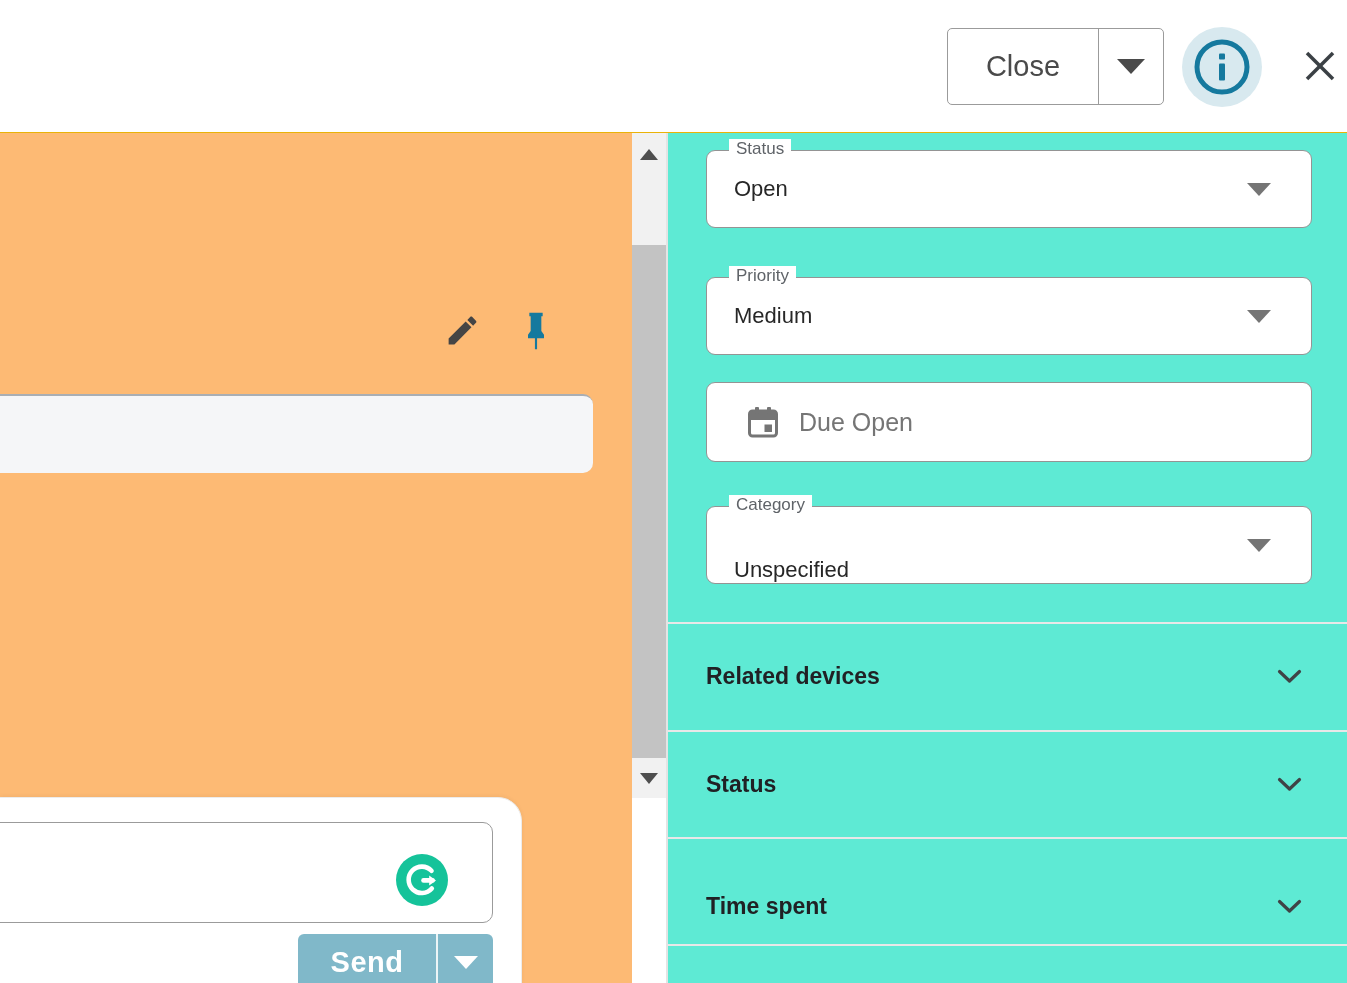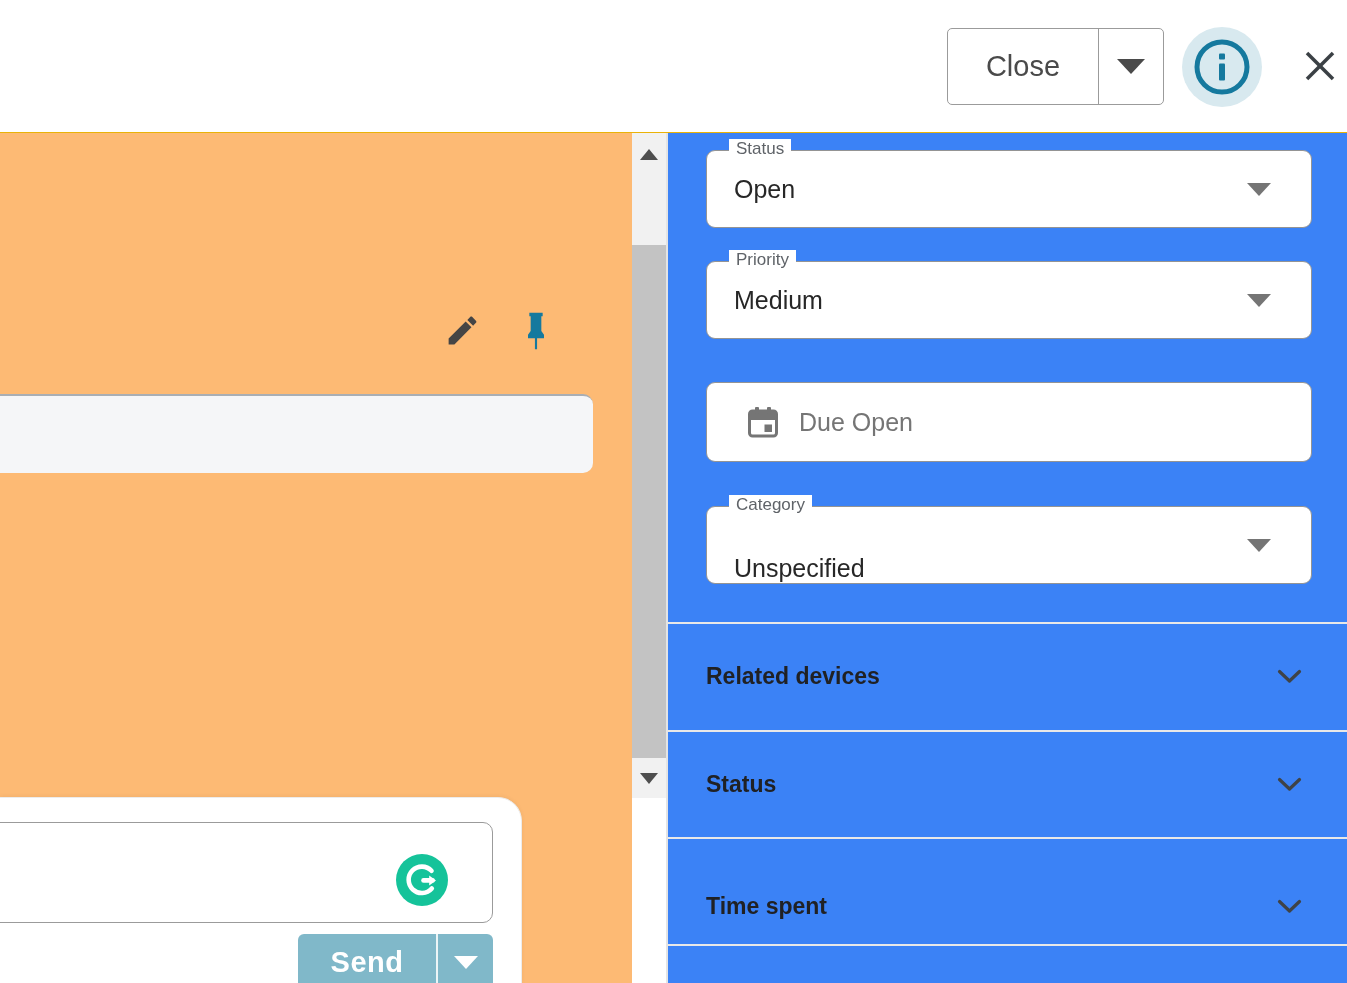--- a/index.html
+++ b/index.html
@@ -47,32 +47,32 @@
   #sb-up{position:absolute;left:8px;top:16px;width:0;height:0;
          border-left:9px solid transparent;border-right:9px solid transparent;
          border-bottom:11px solid #4e4e4e;cursor:pointer;}
   #sb-thumb{position:absolute;left:0;top:112px;width:34px;height:513px;background:#c3c3c3;cursor:grab;}
   #sb-down{position:absolute;left:8px;top:640px;width:0;height:0;
            border-left:9px solid transparent;border-right:9px solid transparent;
            border-top:11px solid #4e4e4e;cursor:pointer;}
   #v-divider{position:absolute;left:666px;top:133px;width:1.5px;height:850px;background:#e4e4e4;}
 
   
-  #details{position:absolute;left:668px;top:133px;width:679px;height:850px;background:#3b82f6;}
+  #details{position:absolute;left:668px;top:133px;width:679px;height:850px;background:#5eead4;}
   .field{position:absolute;left:38px;width:606px;height:78px;border:1.6px solid #949494;
          border-radius:9px;box-sizing:border-box;background:#fff;display:flex;align-items:center;
          cursor:pointer;}
   .f-label{position:absolute;top:-12px;left:22px;background:#fff;padding:0 7px;
            font-size:17px;color:#5f6368;}
-  .f-value{font-size:25px;color:#272727;padding-left:27px;}
+  .f-value{font-size:22px;color:#272727;padding-left:27px;}
   .f-tri{position:absolute;right:40px;top:32px;width:0;height:0;
          border-left:12px solid transparent;border-right:12px solid transparent;
          border-top:13px solid #757575;}
   #f-status{top:17px;}
-  #f-priority{top:128px;text-align:right;}
+  #f-priority{top:144px;text-align:right;}
   #f-due{top:249px;height:80px;}
   #f-category{top:373px;align-items:flex-end;}
   .ph-text{font-size:25px;color:#757575;margin-left:18px;}
   #f-due svg{margin-left:38px;}
 
   .sec-divider{position:absolute;left:0;width:679px;height:1.5px;background:#e8e8e8;}
   .sec-row{position:absolute;left:0;width:679px;height:106px;display:flex;align-items:center;
            justify-content:space-between;padding:0 44px 0 38px;box-sizing:border-box;cursor:pointer;}
   .sec-label{font-size:23px;font-weight:600;color:#202124;}
   #sec-0{top:490px;gap:40px;} #sec-1{top:598px;} #sec-2{top:705px;margin-top:15px;}

